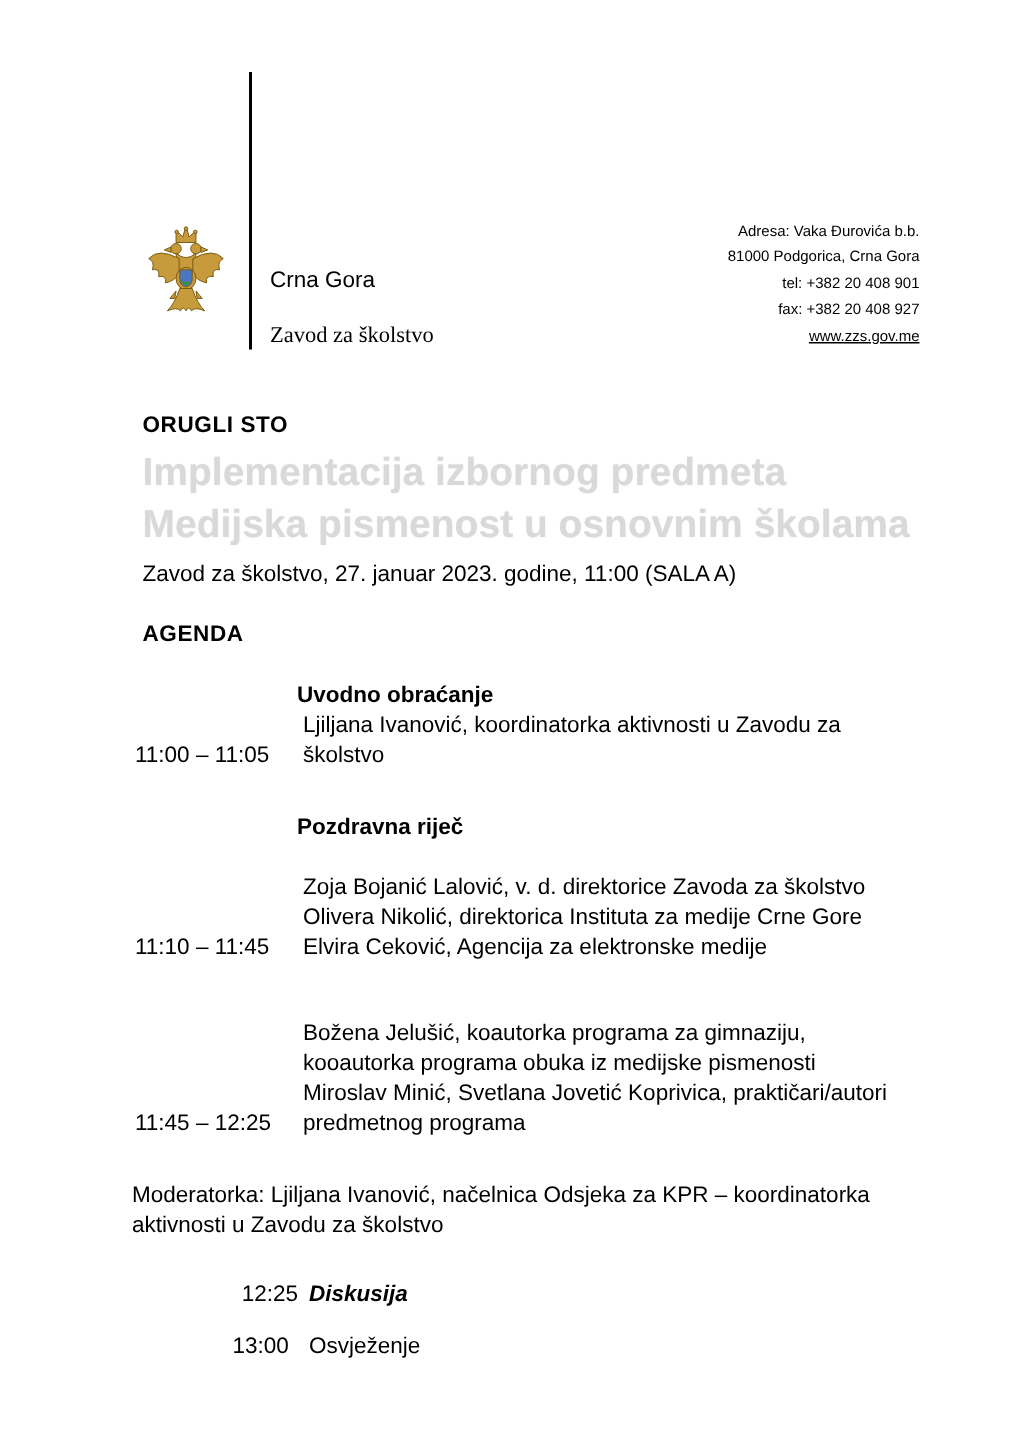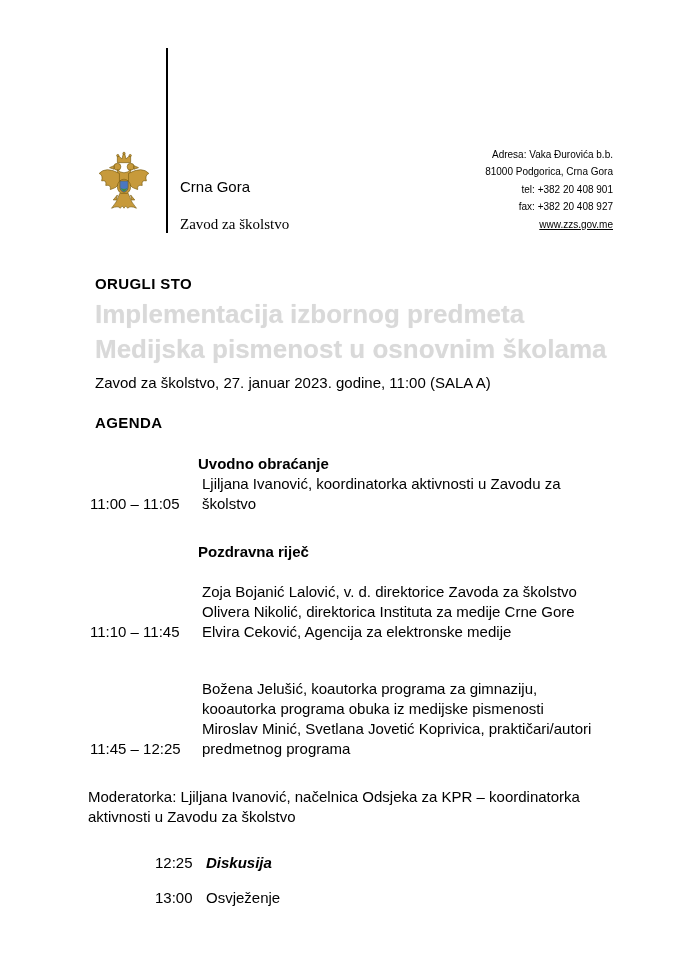--- a/index.html
+++ b/index.html
@@ -100,21 +100,21 @@
 
   .moderator {
     margin: 28px 0 0 0;
     width: 545px;
     white-space: pre-line;
   }
 
   .closing-row { display: flex; }
   .closing-row .c-time { flex: none; margin-left: 67px; width: 50px; }
   .closing-row .c-label { margin-left: 1px; }
-  .closing-1 { margin-top: 26px; }
+  .closing-1 { margin-top: 26px; text-align: center; }
   .closing-1 .c-label { font-weight: bold; font-style: italic; }
   .closing-2 { margin-top: 15px; }
 </style>
 </head>
 <body>
 
 <div class="page">
 
   <header class="doc-header">
 

